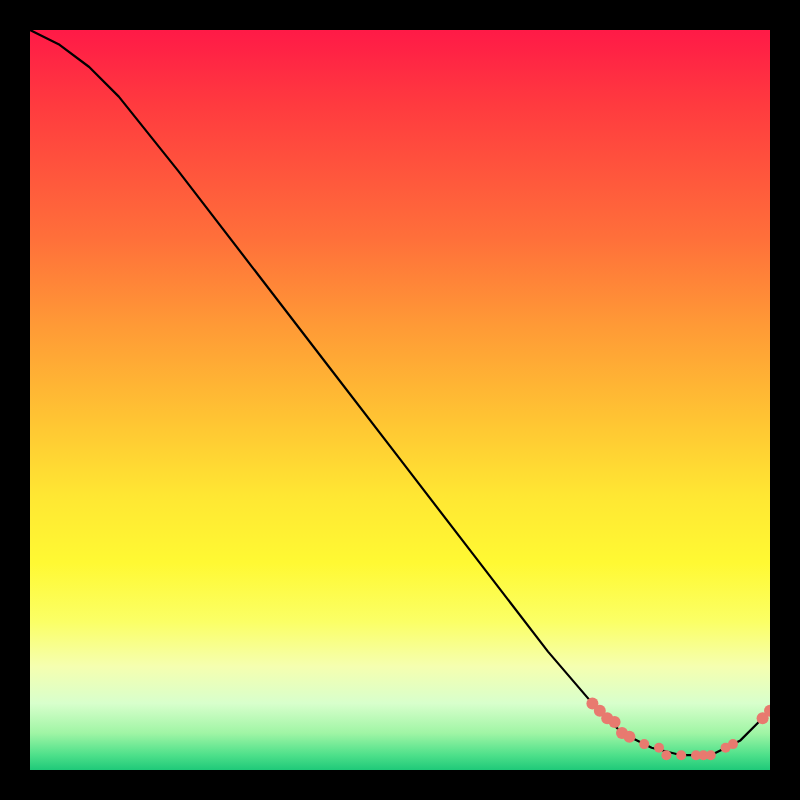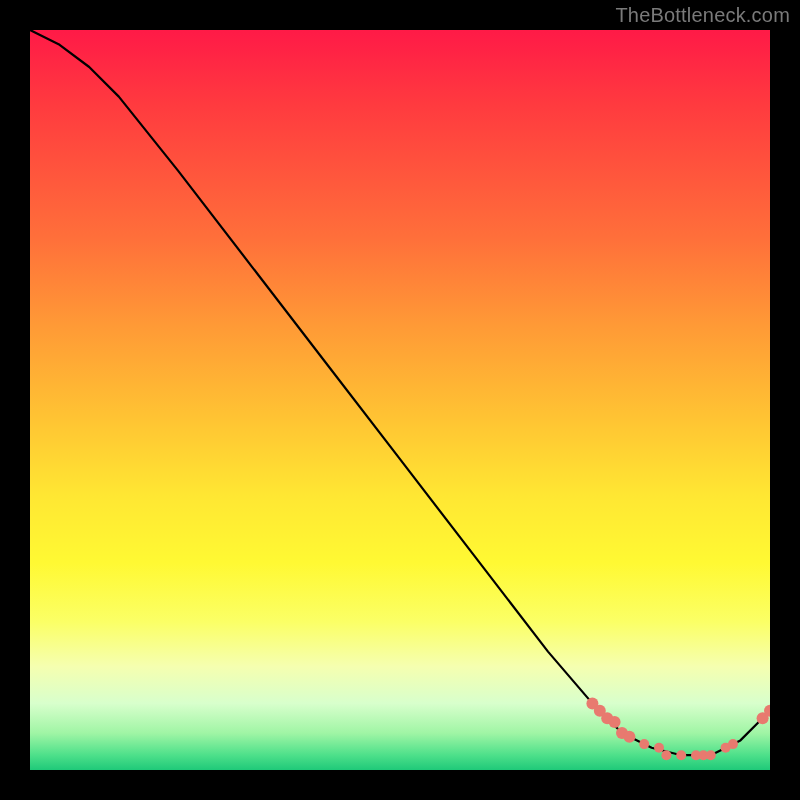--- a/index.html
+++ b/index.html
@@ -57,21 +57,20 @@
     top: 0;
     width: 740px;
     height: 740px;
     z-index: 5;
   }
 </style>
 </head>
 <body>
 
 <div class="frame">
-  <div class="watermark">TheBottleneck.com</div>
 
   <div class="plot-area">
     <svg class="curve" viewBox="0 0 740 740" preserveAspectRatio="none">
       <path id="curve-path" fill="none" stroke="#000000" stroke-width="2.2" stroke-linecap="round" stroke-linejoin="round" d="M0.0 0.0 L29.6 14.8 L59.2 37.0 L88.8 66.6 L148.0 140.6 L222.0 236.8 L296.0 333.0 L370.0 429.2 L444.0 525.4 L518.0 621.6 L562.4 673.4 L592.0 703.0 L621.6 717.8 L651.2 725.2 L680.8 725.2 L710.4 710.4 L740.0 680.8"></path>
       <g id="markers-group">
           <circle cx="562.4" cy="673.4" r="6" fill="#e87a6f"></circle>
           <circle cx="569.8" cy="680.8" r="6" fill="#e87a6f"></circle>
           <circle cx="577.2" cy="688.2" r="6" fill="#e87a6f"></circle>
           <circle cx="584.6" cy="691.9" r="6" fill="#e87a6f"></circle>
           <circle cx="592.0" cy="703.0" r="6" fill="#e87a6f"></circle>

